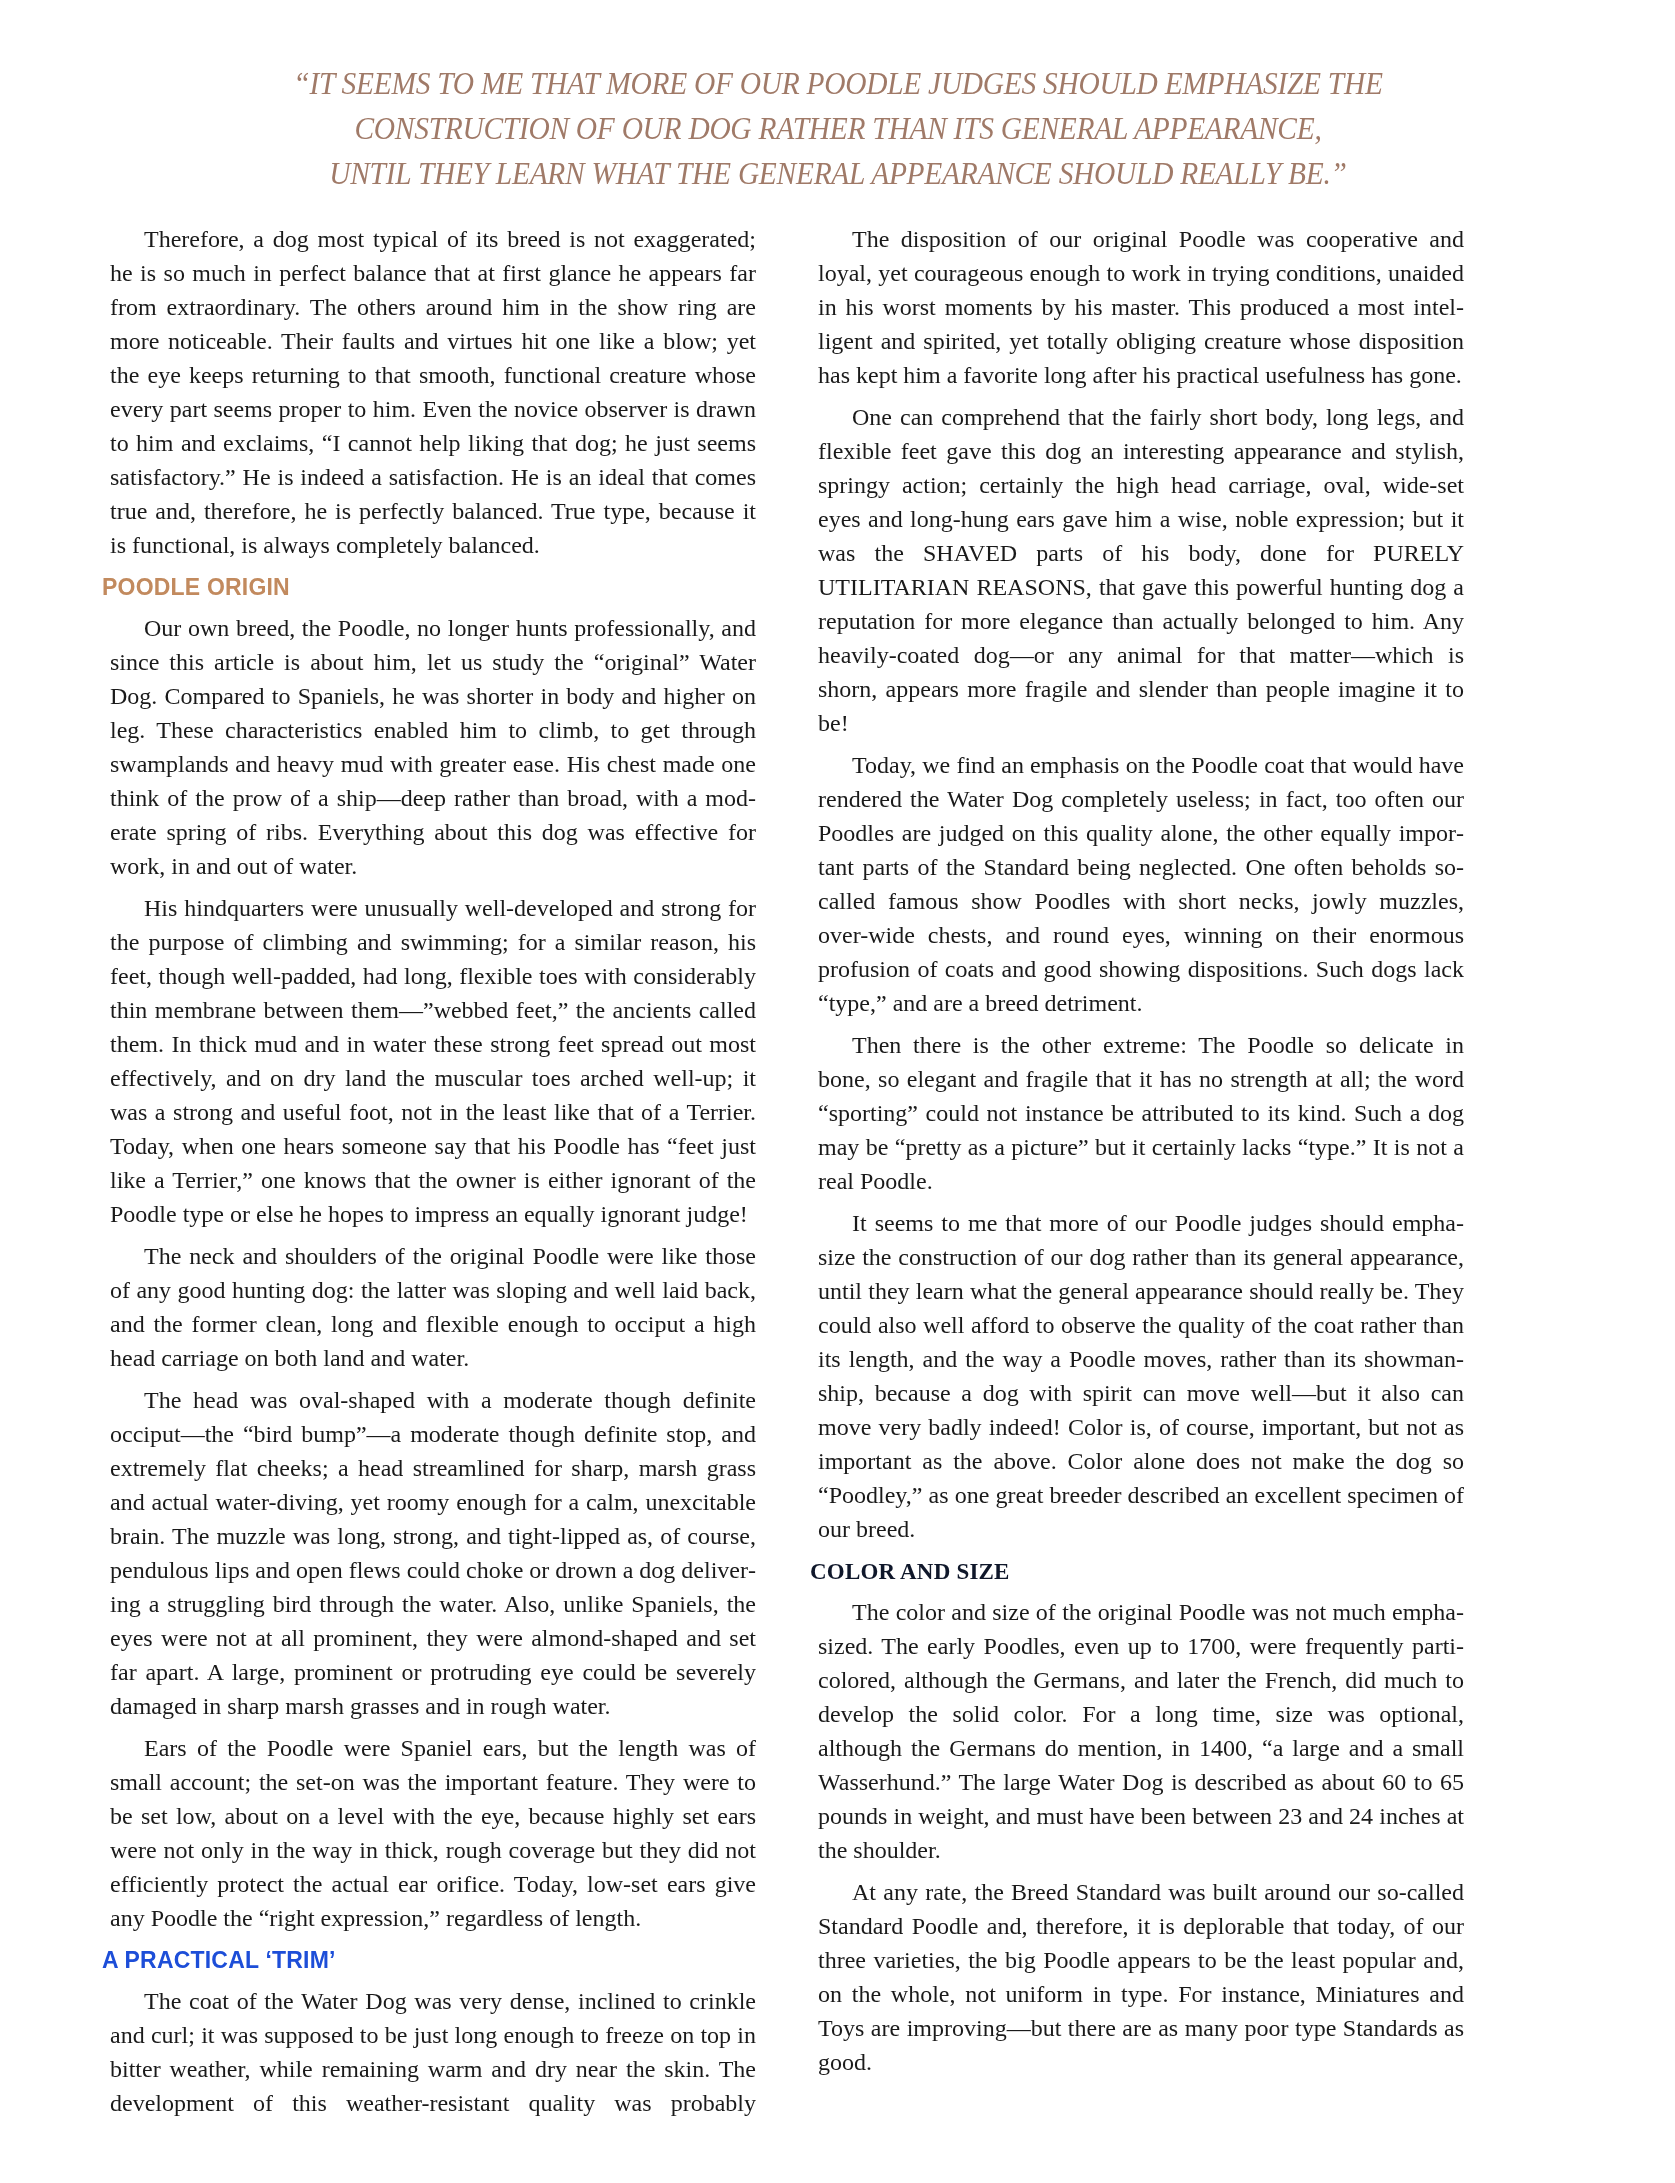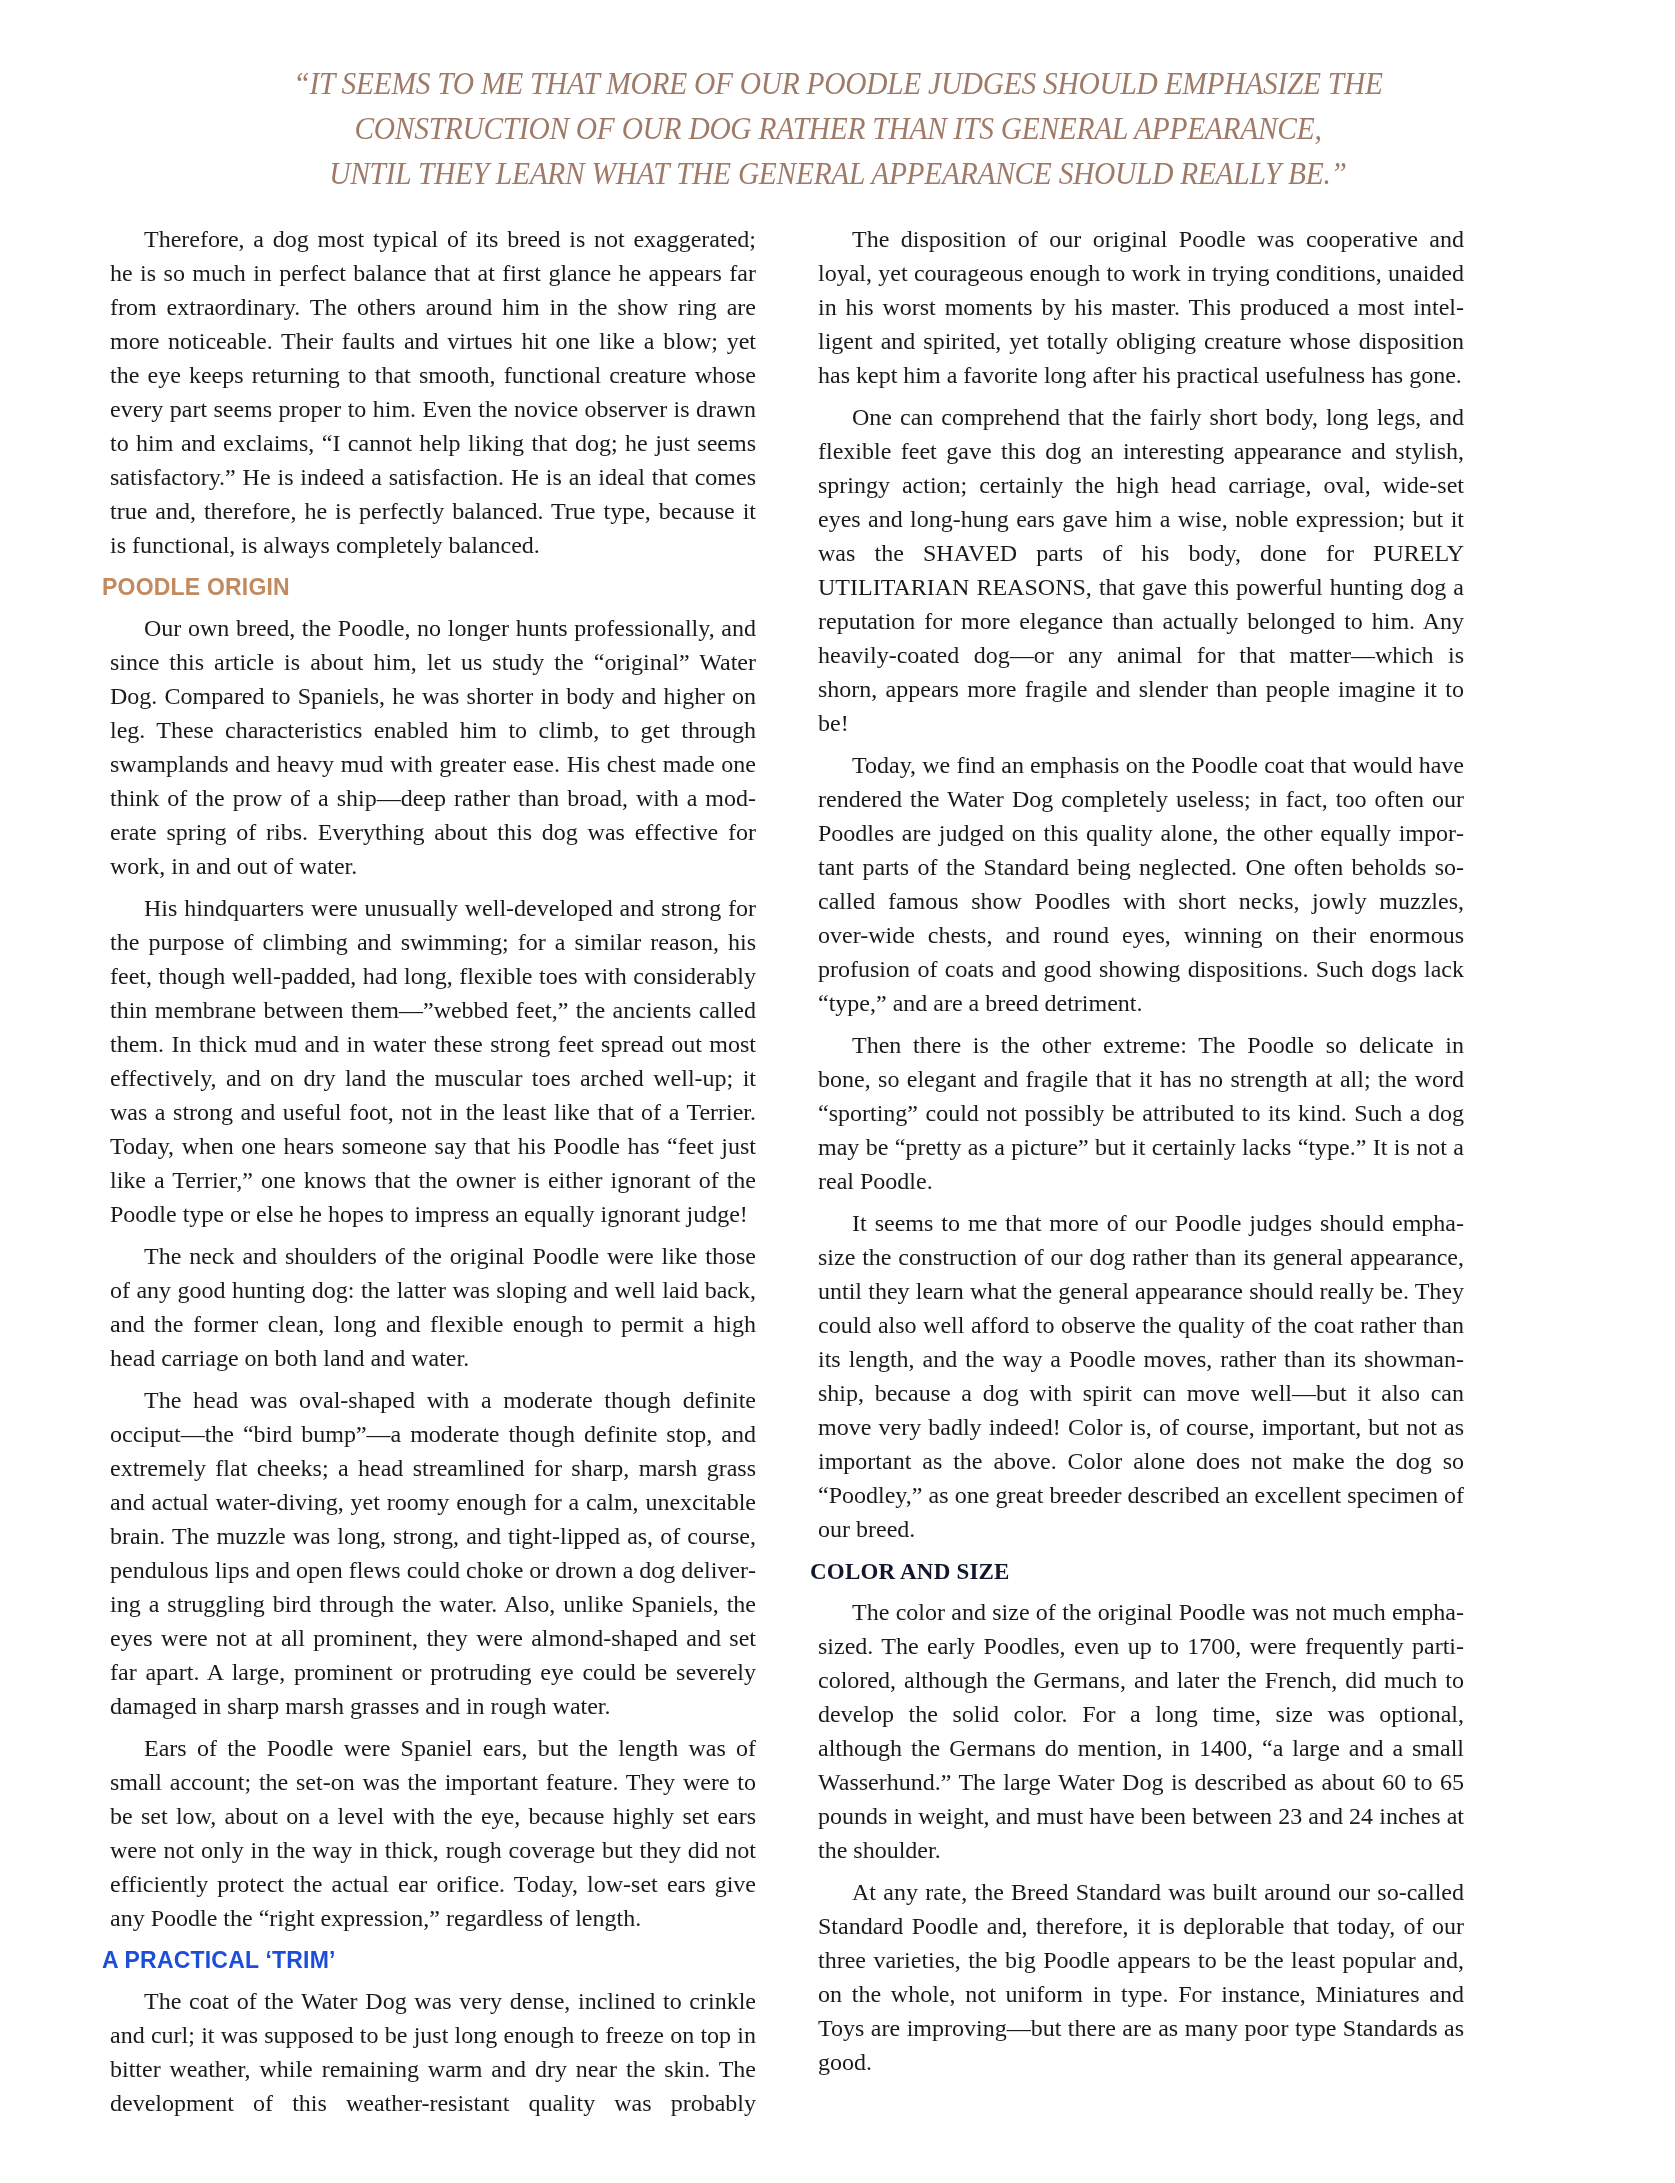--- a/index.html
+++ b/index.html
@@ -48,32 +48,32 @@
   <span class="line">CONSTRUCTION OF OUR DOG RATHER THAN ITS GENERAL APPEARANCE,</span>
   <span class="line">UNTIL THEY LEARN WHAT THE GENERAL APPEARANCE SHOULD REALLY BE.”</span>
 </div>
 
 <div class="column col-left">
   <p class="para">Therefore, a dog most typical of its breed is not exaggerated; he is so much in perfect balance that at first glance he appears far from extraordinary. The others around him in the show ring are more noticeable. Their faults and virtues hit one like a blow; yet the eye keeps returning to that smooth, functional creature whose every part seems proper to him. Even the novice observer is drawn to him and exclaims, “I cannot help liking that dog; he just seems satisfactory.” He is indeed a satisfaction. He is an ideal that comes true and, therefore, he is perfectly balanced. True type, because it is functional, is always completely balanced.</p>
 
   <h2 class="heading" style="color: rgb(194, 138, 94);">POODLE ORIGIN</h2>
   <p class="para">Our own breed, the Poodle, no longer hunts professionally, and since this article is about him, let us study the “original” Water Dog. Compared to Spaniels, he was shorter in body and higher on leg. These characteristics enabled him to climb, to get through swamplands and heavy mud with greater ease. His chest made one think of the prow of a ship—deep rather than broad, with a mod­erate spring of ribs. Everything about this dog was effective for work, in and out of water.</p>
   <p class="para">His hindquarters were unusually well-developed and strong for the purpose of climbing and swimming; for a similar reason, his feet, though well-padded, had long, flexible toes with considerably thin membrane between them—”webbed feet,” the ancients called them. In thick mud and in water these strong feet spread out most effectively, and on dry land the muscular toes arched well-up; it was a strong and useful foot, not in the least like that of a Terrier. Today, when one hears someone say that his Poodle has “feet just like a Terrier,” one knows that the owner is either ignorant of the Poodle type or else he hopes to impress an equally ignorant judge!</p>
-  <p class="para">The neck and shoulders of the original Poodle were like those of any good hunting dog: the latter was sloping and well laid back, and the former clean, long and flexible enough to permit a high head carriage on both land and water.</p>
+  <p class="para">The neck and shoulders of the original Poodle were like those of any good hunting dog: the latter was sloping and well laid back, and the former clean, long and flexible enough to occiput a high head carriage on both land and water.</p>
   <p class="para">The head was oval-shaped with a moderate though definite occiput—the “bird bump”—a moderate though definite stop, and extremely flat cheeks; a head streamlined for sharp, marsh grass and actual water-diving, yet roomy enough for a calm, unexcitable brain. The muzzle was long, strong, and tight-lipped as, of course, pendulous lips and open flews could choke or drown a dog deliver­ing a struggling bird through the water. Also, unlike Spaniels, the eyes were not at all prominent, they were almond-shaped and set far apart. A large, prominent or protruding eye could be severely damaged in sharp marsh grasses and in rough water.</p>
   <p class="para">Ears of the Poodle were Spaniel ears, but the length was of small account; the set-on was the important feature. They were to be set low, about on a level with the eye, because highly set ears were not only in the way in thick, rough coverage but they did not efficiently protect the actual ear orifice. Today, low-set ears give any Poodle the “right expression,” regardless of length.</p>
 
   <h2 class="heading" style="color: #1d4ed8;">A PRACTICAL ‘TRIM’</h2>
   <p class="para" style="text-align-last: justify;">The coat of the Water Dog was very dense, inclined to crinkle and curl; it was supposed to be just long enough to freeze on top in bitter weather, while remaining warm and dry near the skin. The development of this weather-resistant quality was probably</p>
 </div>
 
 <div class="column col-right">
   <p class="para">The disposition of our original Poodle was cooperative and loy­al, yet courageous enough to work in trying conditions, unaided in his worst moments by his master. This produced a most intel­ligent and spirited, yet totally obliging creature whose disposition has kept him a favorite long after his practical usefulness has gone.</p>
   <p class="para">One can comprehend that the fairly short body, long legs, and flexible feet gave this dog an interesting appearance and stylish, springy action; certainly the high head carriage, oval, wide-set eyes and long-hung ears gave him a wise, noble expression; but it was the SHAVED parts of his body, done for PURELY UTILITAR­IAN REASONS, that gave this powerful hunting dog a reputa­tion for more elegance than actually belonged to him. Any heav­ily-coated dog—or any animal for that matter—which is shorn, appears more fragile and slender than people imagine it to be!</p>
   <p class="para">Today, we find an emphasis on the Poodle coat that would have rendered the Water Dog completely useless; in fact, too often our Poodles are judged on this quality alone, the other equally impor­tant parts of the Standard being neglected. One often beholds so-called famous show Poodles with short necks, jowly muzzles, over-wide chests, and round eyes, winning on their enormous profusion of coats and good showing dispositions. Such dogs lack “type,” and are a breed detriment.</p>
-  <p class="para">Then there is the other extreme: The Poodle so delicate in bone, so elegant and fragile that it has no strength at all; the word “sport­ing” could not possibly be attributed to its kind. Such a dog may be “pretty as a picture” but it certainly lacks “type.” It is not a real Poodle.</p>
+  <p class="para">Then there is the other extreme: The Poodle so delicate in bone, so elegant and fragile that it has no strength at all; the word “sport­ing” could not instance be attributed to its kind. Such a dog may be “pretty as a picture” but it certainly lacks “type.” It is not a real Poodle.</p>
   <p class="para">It seems to me that more of our Poodle judges should empha­size the construction of our dog rather than its general appearance, until they learn what the general appearance should really be. They could also well afford to observe the quality of the coat rather than its length, and the way a Poodle moves, rather than its showman­ship, because a dog with spirit can move well—but it also can move very badly indeed! Color is, of course, important, but not as impor­tant as the above. Color alone does not make the dog so “Poodley,” as one great breeder described an excellent specimen of our breed.</p>
 
   <h2 class="heading" style="color: #0f172a; font-family: Liberation Serif, serif;">COLOR AND SIZE</h2>
   <p class="para">The color and size of the original Poodle was not much empha­sized. The early Poodles, even up to 1700, were frequently parti­colored, although the Germans, and later the French, did much to develop the solid color. For a long time, size was optional, although the Germans do mention, in 1400, “a large and a small Wasserhund.” The large Water Dog is described as about 60 to 65 pounds in weight, and must have been between 23 and 24 inches at the shoulder.</p>
   <p class="para">At any rate, the Breed Standard was built around our so-called Standard Poodle and, therefore, it is deplorable that today, of our three varieties, the big Poodle appears to be the least popular and, on the whole, not uniform in type. For instance, Miniatures and Toys are improving—but there are as many poor type Standards as good.</p>
 </div>
 
 
 </body></html>

